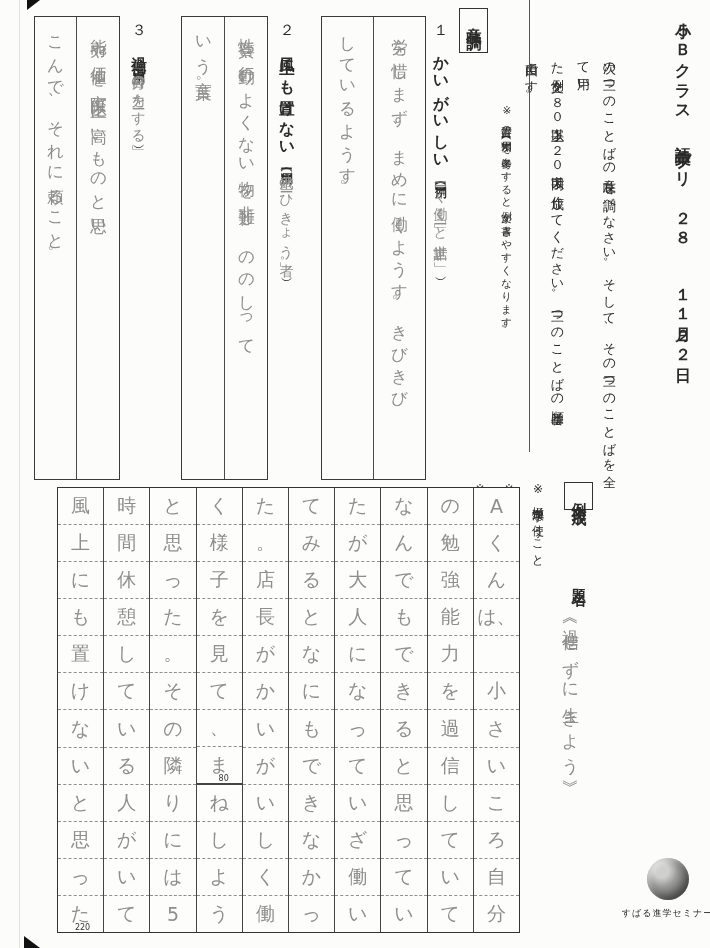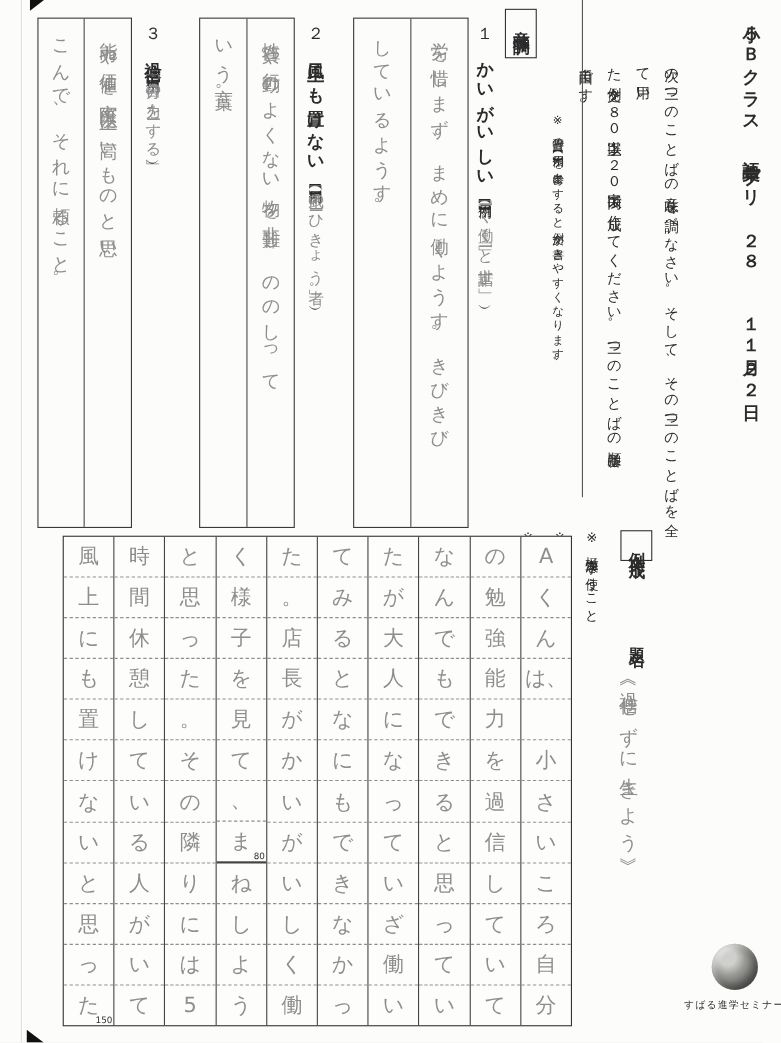--- a/index.html
+++ b/index.html
@@ -55,21 +55,21 @@
   .comp-notes .nline{display:block;line-height:29px;}
   .title-label{position:absolute;top:576px;left:569px;font-size:15px;font-weight:bold;letter-spacing:4px;}
   .title-hand{position:absolute;top:612px;left:556px;height:320px;font-size:17px;letter-spacing:4px;line-height:30px;}
 
   
   .grid{position:absolute;top:487px;left:57px;width:463px;height:446px;border:1.8px solid #333;display:flex;flex-direction:row-reverse;box-sizing:border-box;background:#fdfdfc;}
   .g-col{flex:1;display:flex;flex-direction:column;border-left:1px solid #444;box-sizing:border-box;}
   .g-col:last-child{border-left:none;}
   .g-cell{flex:1;position:relative;display:flex;align-items:center;justify-content:center;border-bottom:1px dashed #8f8f8f;box-sizing:border-box;font-size:19px;}
   .g-cell:last-child{border-bottom:none;}
-  .g-marker{position:absolute;right:1px;bottom:0;font-size:8px;color:#333;letter-spacing:0;}
+  .g-marker{position:absolute;right:13px;bottom:0;font-size:8px;color:#333;letter-spacing:0;}
   .g-marked{border-bottom:2px solid #444;}
 
   
   .logo{position:absolute;top:858px;left:620px;width:95px;text-align:center;}
   .logo .globe{display:inline-block;width:42px;height:42px;border-radius:50%;
     background:radial-gradient(circle at 35% 30%, #cfcfcd 0 18%, #9a9a97 40%, #6f6f6c 70%, #555552 100%);
     box-shadow:inset -4px -4px 8px rgba(0,0,0,.35), inset 3px 3px 5px rgba(255,255,255,.5);}
   .logo .logo-text{display:block;font-size:9px;letter-spacing:1px;color:#2b2b2b;margin-top:3px;}
 
   
@@ -507,21 +507,21 @@
           <span class="hand">と</span>
         </div>
         <div class="g-cell">
           <span class="hand">思</span>
         </div>
         <div class="g-cell">
           <span class="hand">っ</span>
         </div>
         <div class="g-cell g-marked">
           <span class="hand">た</span>
-          <span class="g-marker printed">150</span>
+          <span class="g-marker printed">220</span>
         </div>
       </div>
     </div>
 
   <div class="logo">
     <span class="globe"></span>
     <span class="logo-text">すばる進学セミナー</span>
   </div>
 
 </div>

